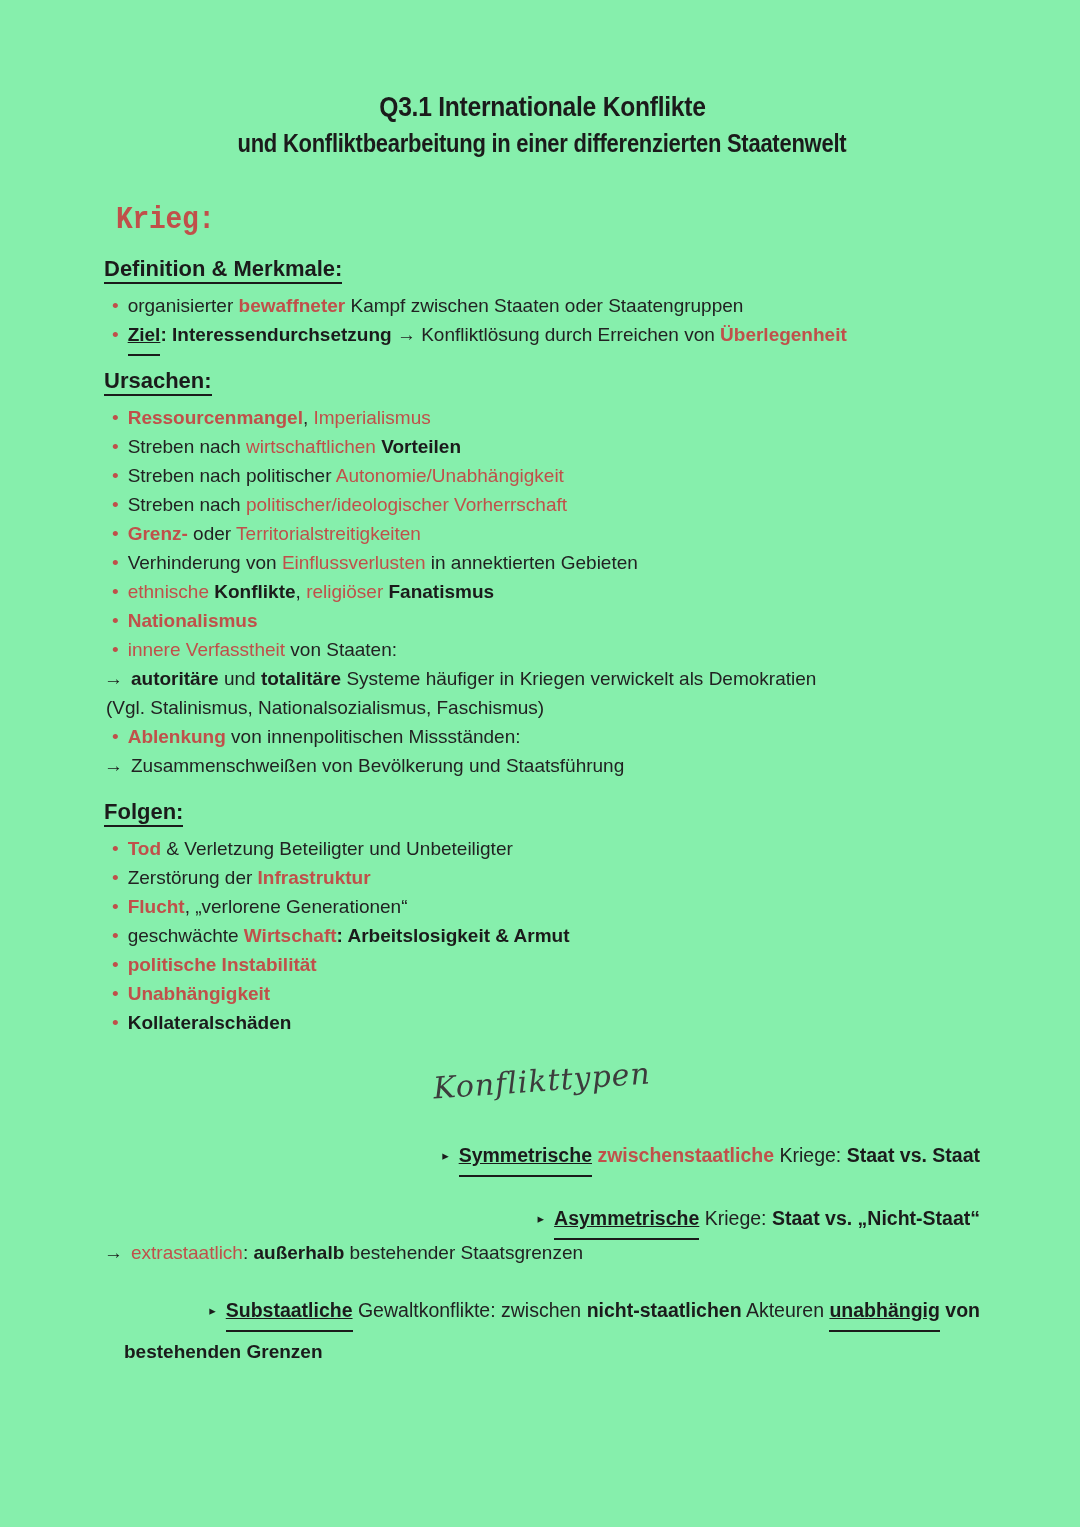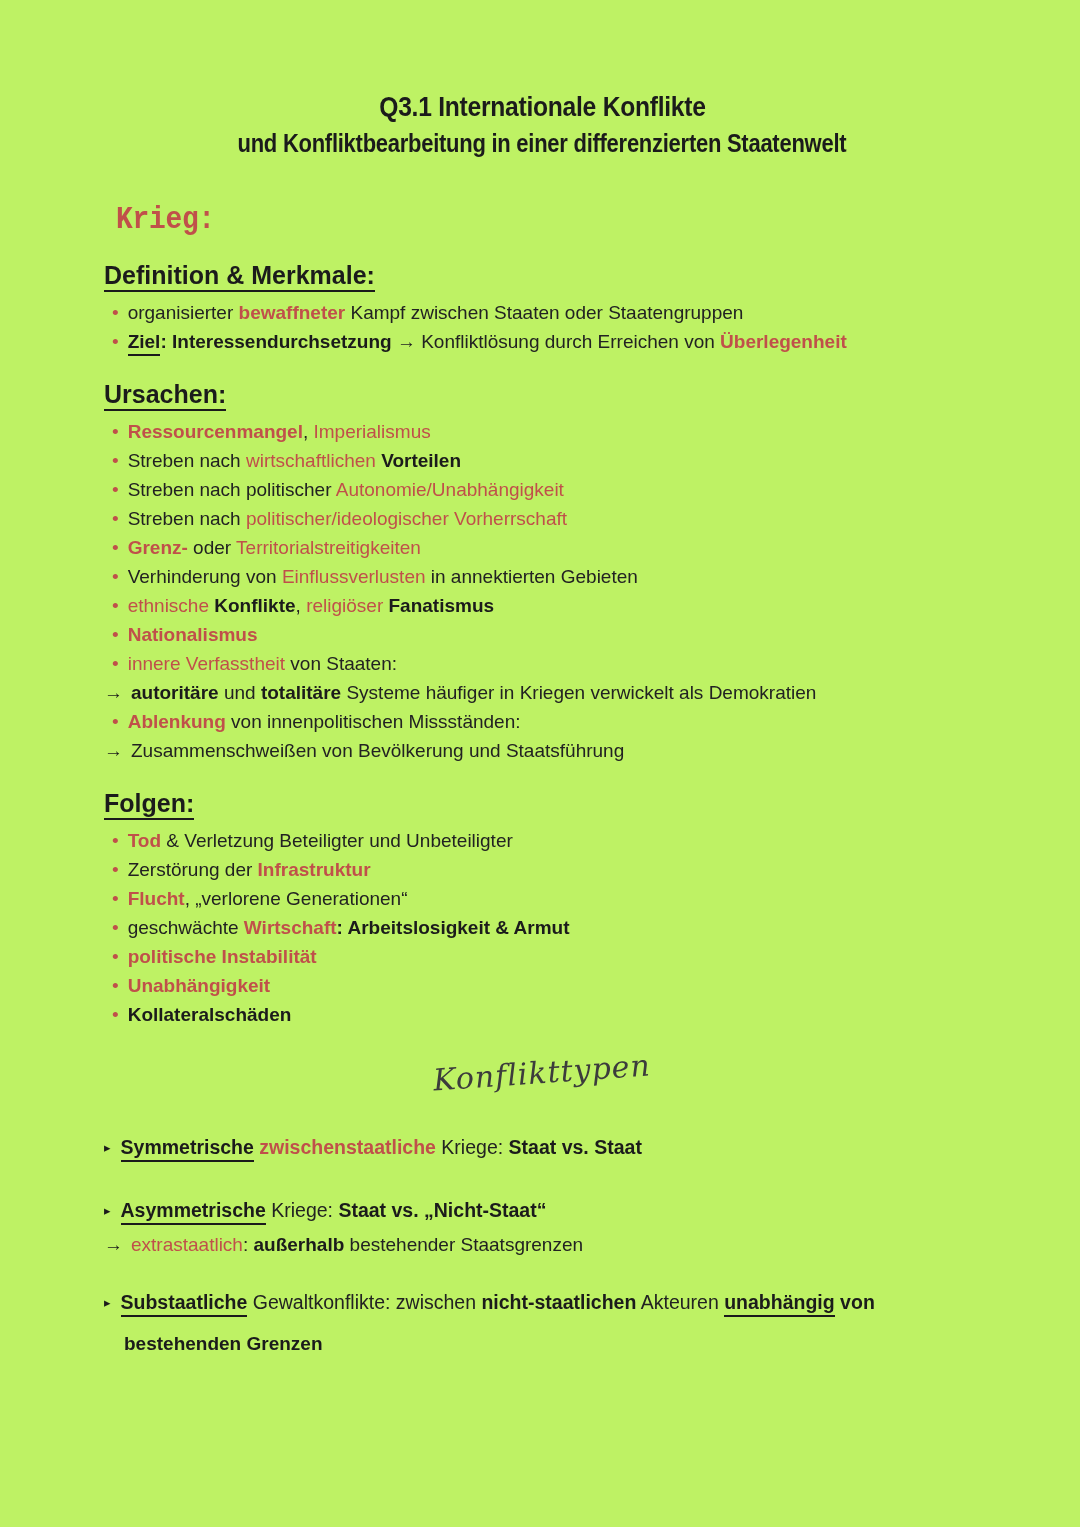--- a/index.html
+++ b/index.html
@@ -6,21 +6,21 @@
     --red:#c0504a;
     --ink:#222222;
     --ink-dark:#1b1b1b;
   }
   *{box-sizing:border-box;}
   html,body{margin:0;padding:0;background:#ffffff;}
   .page{
     width:1080px;
     height:1527px;
     margin:0 auto;
-    background:#bef264;
+    background:#86efac;
     font-family:"Liberation Sans","DejaVu Sans",sans-serif;
     color:var(--ink);
     padding:88px 100px 40px 104px;
     overflow:hidden;
   }
   
   .title{ text-align:center; color:var(--ink-dark); }
   .title .t1{
     display:inline-block; font-size:28px; font-weight:700;
     transform:scaleX(0.88); letter-spacing:-0.3px; line-height:38px;
@@ -28,42 +28,42 @@
   .title .t2{
     display:inline-block; font-size:25px; font-weight:700;
     transform:scaleX(0.88); letter-spacing:-0.3px; line-height:34px;
   }
   
   .h1red{ margin:42px 12px 4px;font-family:Liberation Mono, monospace; }
   .h1red .inner{
     display:inline-block; color:var(--red); font-size:31px; font-weight:700;
     transform:scaleX(0.9); transform-origin:left center; letter-spacing:-0.3px;
   }
-  .sub{ margin:24px 0 8px; font-size:25px; line-height:29px; }
+  .sub{ margin:17px 0 8px; font-size:22px; line-height:29px; }
   .sub .inner{
     font-weight:700; color:var(--ink-dark);
     border-bottom:2.5px solid var(--ink-dark); padding-bottom:1px;
   }
   .line{ font-size:19px; line-height:29px; color:var(--ink); }
   .bullet{ padding-left:8px; }
   .bullet .mark{ color:var(--red); margin-right:9px; font-size:19px; }
   .arrowline .mark{ color:var(--ink-dark); margin-right:8px; }
   .plainline{ padding-left:2px; }
   .contline{ padding-left:20px; margin-top:9px; }
-  .tri{ font-size:19.5px; line-height:30px; margin-bottom:2px; }
+  .tri{ font-size:19.5px; line-height:30px; margin-bottom:2px;text-align:right; }
   .tri .mark{
     color:var(--ink-dark); font-size:13px; margin-right:10px;
     position:relative; top:-2px;
   }
   .gap{ height:28px; }
   
   .sb{ font-weight:700; color:var(--ink-dark); }
   .sr{ color:var(--red); }
   .si{ }
-  .su{ border-bottom:2px solid var(--ink-dark); padding-bottom:2px; }
+  .su{ border-bottom:2px solid var(--ink-dark); padding-bottom:9px;text-decoration:underline; }
   
   .scriptline{
     text-align:center; margin:26px 0 42px;
   }
   .scriptline .inner{
     display:inline-block;
     font-family:"DejaVu Serif","Liberation Serif",serif;
     font-style:italic; font-size:30px; color:#3c3c3c;
     transform:rotate(-4deg); letter-spacing:1px;
   }
@@ -86,20 +86,21 @@
       <div class="line bullet"><span class="mark">•</span><span class="sr sb">Ressourcenmangel</span><span class="">, </span><span class="sr">Imperialismus</span></div>
       <div class="line bullet"><span class="mark">•</span><span class="">Streben nach </span><span class="sr">wirtschaftlichen </span><span class="sb">Vorteilen</span></div>
       <div class="line bullet"><span class="mark">•</span><span class="">Streben nach politischer </span><span class="sr">Autonomie/Unabhängigkeit</span></div>
       <div class="line bullet"><span class="mark">•</span><span class="">Streben nach </span><span class="sr">politischer/ideologischer Vorherrschaft</span></div>
       <div class="line bullet"><span class="mark">•</span><span class="sr sb">Grenz-</span><span class=""> oder </span><span class="sr">Territorialstreitigkeiten</span></div>
       <div class="line bullet"><span class="mark">•</span><span class="">Verhinderung von </span><span class="sr">Einflussverlusten</span><span class=""> in annektierten Gebieten</span></div>
       <div class="line bullet"><span class="mark">•</span><span class="sr">ethnische </span><span class="sb">Konflikte</span><span class="">, </span><span class="sr">religiöser </span><span class="sb">Fanatismus</span></div>
       <div class="line bullet"><span class="mark">•</span><span class="sr sb">Nationalismus</span></div>
       <div class="line bullet"><span class="mark">•</span><span class="sr">innere Verfasstheit</span><span class=""> von Staaten:</span></div>
       <div class="line arrowline"><span class="mark">→</span><span class="sb">autoritäre</span><span class=""> und </span><span class="sb">totalitäre</span><span class=""> Systeme häufiger in Kriegen verwickelt als Demokratien</span></div>
+      <div class="line plainline"><span class="">(Vgl. Stalinismus, Nationalsozialismus, Faschismus)</span></div>
       <div class="line bullet"><span class="mark">•</span><span class="sr sb">Ablenkung</span><span class=""> von innenpolitischen Missständen:</span></div>
       <div class="line arrowline"><span class="mark">→</span><span class="">Zusammenschweißen von Bevölkerung und Staatsführung</span></div>
       <div class="sub"><span class="inner">Folgen: </span></div>
       <div class="line bullet"><span class="mark">•</span><span class="sr sb">Tod</span><span class=""> &amp; Verletzung Beteiligter und Unbeteiligter</span></div>
       <div class="line bullet"><span class="mark">•</span><span class="">Zerstörung der </span><span class="sr sb">Infrastruktur</span></div>
       <div class="line bullet"><span class="mark">•</span><span class="sr sb">Flucht</span><span class="">, „verlorene Generationen“</span></div>
       <div class="line bullet"><span class="mark">•</span><span class="">geschwächte </span><span class="sr sb">Wirtschaft</span><span class="sb">: </span><span class="sb">Arbeitslosigkeit &amp; Armut</span></div>
       <div class="line bullet"><span class="mark">•</span><span class="sr sb">politische Instabilität</span></div>
       <div class="line bullet"><span class="mark">•</span><span class="sr sb">Unabhängigkeit</span></div>
       <div class="line bullet"><span class="mark">•</span><span class="sb">Kollateralschäden</span></div>

